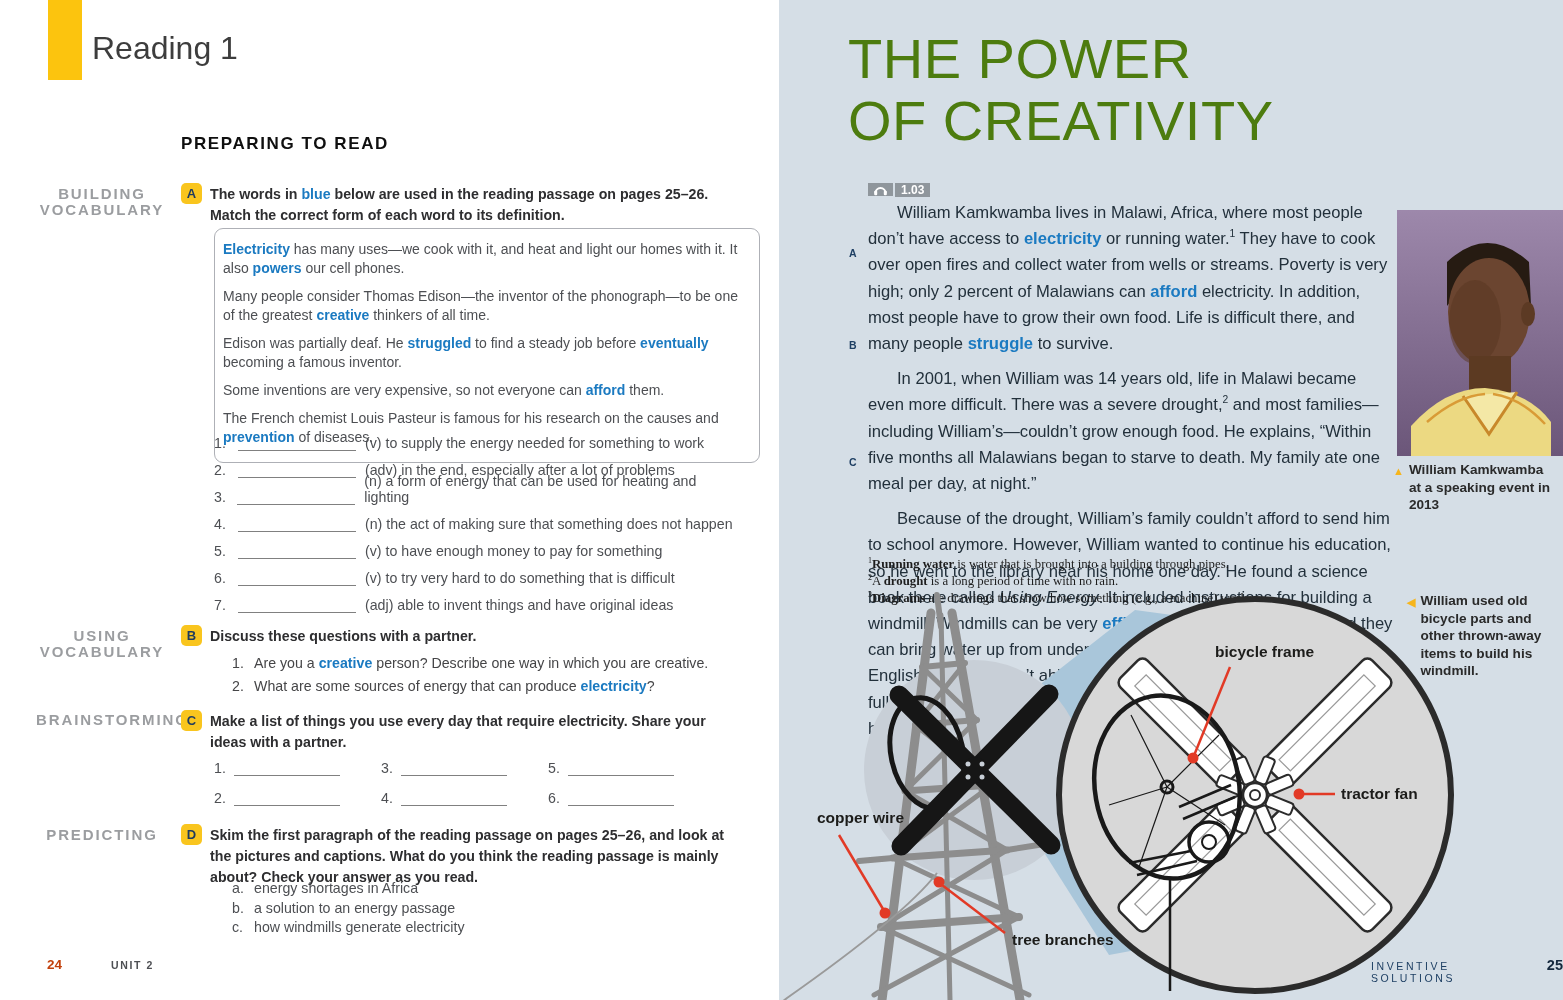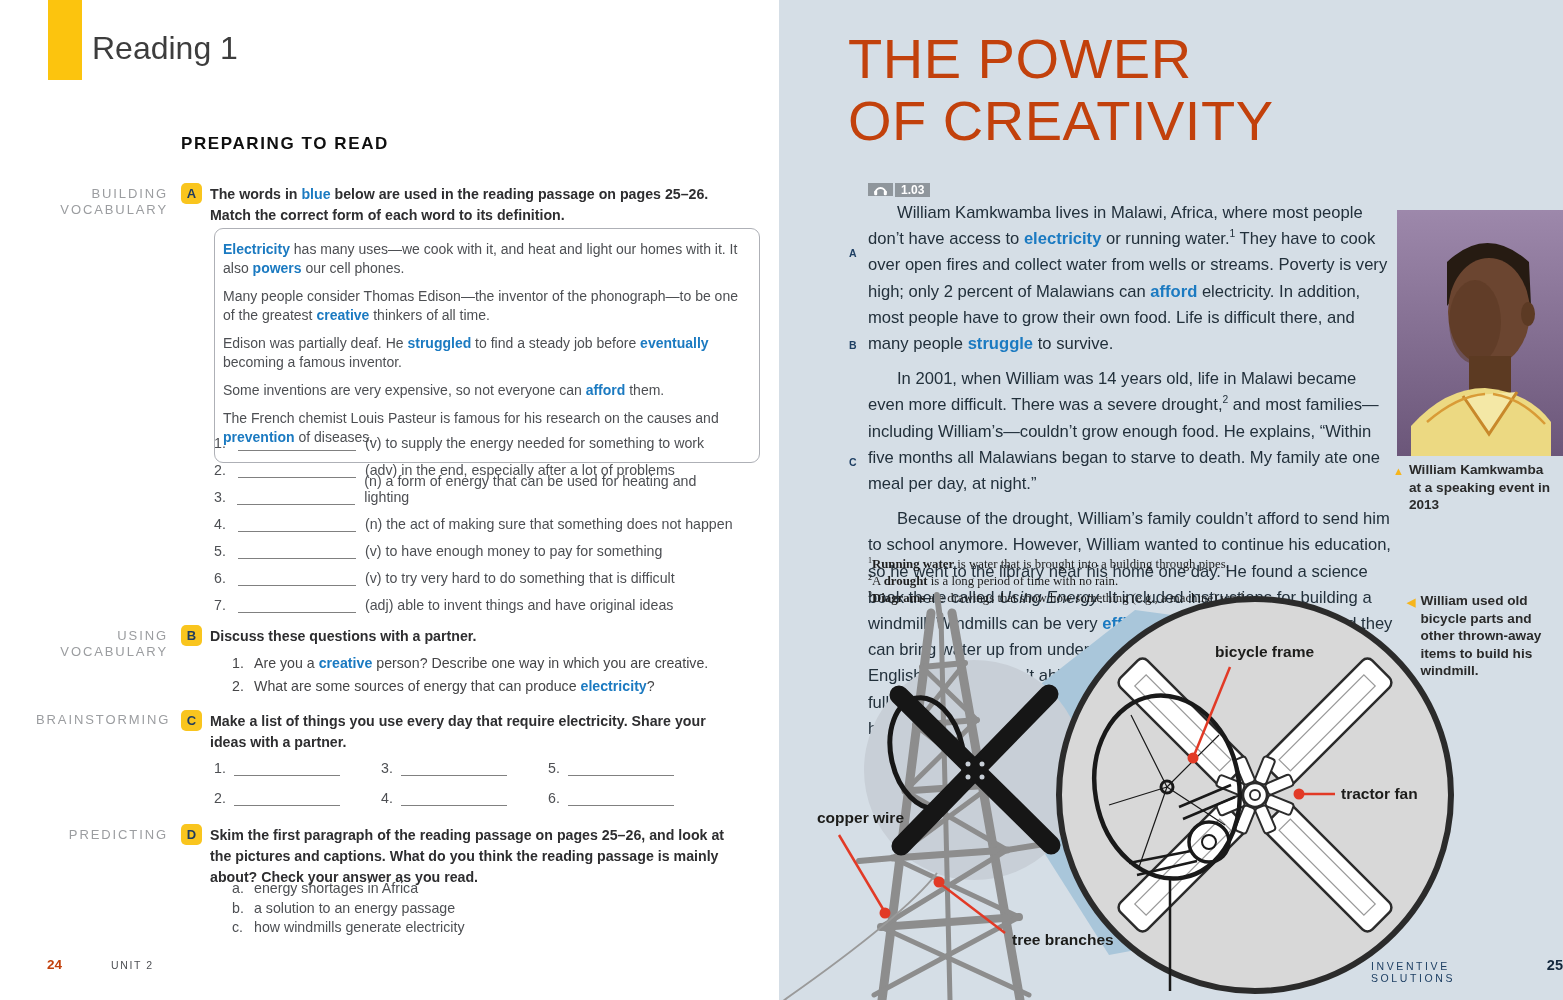--- a/index.html
+++ b/index.html
@@ -5,22 +5,22 @@
   html,body{margin:0;padding:0;background:#ffffff;}
   .page{position:relative;width:1563px;height:1000px;background:#ffffff;overflow:hidden;
         font-family:"Liberation Sans",sans-serif;}
   
   .lp{position:absolute;left:0;top:0;width:779px;height:1000px;background:#ffffff;}
   .ybar{position:absolute;left:48px;top:0;width:34px;height:80px;background:#FCC40E;}
   .lp-title{position:absolute;left:92px;top:30px;margin:0;font-size:32px;font-weight:300;
             color:#3d3d3d;letter-spacing:0px;}
   .lp-heading{position:absolute;left:181px;top:134px;margin:0;font-size:17px;font-weight:700;
               color:#0f0f0f;letter-spacing:1.6px;}
-  .side{position:absolute;left:36px;width:132px;text-align:right;font-size:13px;
-        letter-spacing:1.9px;color:#9b9da0;font-weight:400;line-height:16px;}
+  .side{position:absolute;left:36px;width:132px;text-align:center;font-size:15px;
+        letter-spacing:1.9px;color:#9b9da0;font-weight:700;line-height:16px;}
   .sideA{top:186px}.sideB{top:628px}.sideC{top:712px}.sideD{top:827px}
   .badge{position:absolute;left:181px;width:21px;height:21px;border-radius:5px;background:#F9C51E;
          color:#1d3a5e;font-weight:700;font-size:13px;display:flex;align-items:center;justify-content:center;}
   .badgeA{top:183px}.badgeB{top:625px}.badgeC{top:710px}.badgeD{top:824px}
   .instr{position:absolute;left:210px;width:516px;font-size:14.2px;line-height:21px;
          font-weight:600;color:#2e2e30;}
   .instrA{top:184px}.instrB{top:626px}.instrC{top:711px}.instrD{top:825px}
   .vbox{position:absolute;left:214px;top:228px;width:546px;box-sizing:border-box;
         border:1px solid #aeb0b6;border-radius:9px;padding:11px 16px 6px 8px;background:#fff;}
   .vbox p{margin:0 0 9px 0;font-size:14px;line-height:19px;color:#4d4f53;font-weight:400;}
@@ -33,25 +33,25 @@
   .bitem .num{width:22px;flex:none;}
   .cblanks{position:absolute;left:214px;top:758px;display:grid;grid-template-columns:167px 167px 167px;grid-row-gap:12px;}
   .cb{display:flex;align-items:flex-end;font-size:14.2px;color:#4d4f53;height:18px;}
   .cb .num{width:20px;}
   .cb .blank{width:106px;}
   .dopts{position:absolute;left:232px;top:879px;}
   .dopt{display:flex;font-size:14.2px;line-height:19.6px;color:#4d4f53;}
   .dopt .let{width:22px;flex:none;}
   .lp-footer{position:absolute;left:47px;top:957px;display:flex;align-items:baseline;}
   .lp-pnum{font-size:13.5px;font-weight:700;color:#c2410c;}
-  .lp-unit{font-size:10.5px;font-weight:400;color:#4d4f53;letter-spacing:1.6px;margin-left:14px;padding-left:35px;}
+  .lp-unit{font-size:10.5px;font-weight:700;color:#4d4f53;letter-spacing:1.6px;margin-left:14px;padding-left:35px;}
   
   .rp{position:absolute;left:779px;top:0;width:784px;height:1000px;background:#d5dee6;overflow:hidden;}
   .rp-title{position:absolute;left:69px;top:28px;margin:0;font-size:56px;line-height:62px;
-            font-weight:300;color:#c2410c;letter-spacing:0.5px;}
+            font-weight:300;color:#4d7c0f;letter-spacing:0.5px;}
   .audio{position:absolute;left:89px;top:180px;display:flex;align-items:center;height:19px;}
   .audio .abox{background:#8f969c;display:flex;align-items:center;justify-content:center;padding:0 5px;}
   .audio .asep{width:2px;background:#d5dee6;}
   .audio .anum{background:#8f969c;color:#ffffff;font-weight:700;font-size:12px;display:flex;
                align-items:center;padding:0 6px;}
   .reading{position:absolute;left:89px;top:200px;width:528px;font-family:Liberation Sans, sans-serif;
            font-size:16.6px;line-height:26.2px;color:#22303b;}
   .reading p{margin:0 0 9px 0;text-indent:29px;}
   .pmark{position:absolute;left:70px;font-size:10.5px;font-weight:700;color:#1e3f63;}
   .pmA{top:247px}.pmB{top:339px}.pmC{top:456px}

